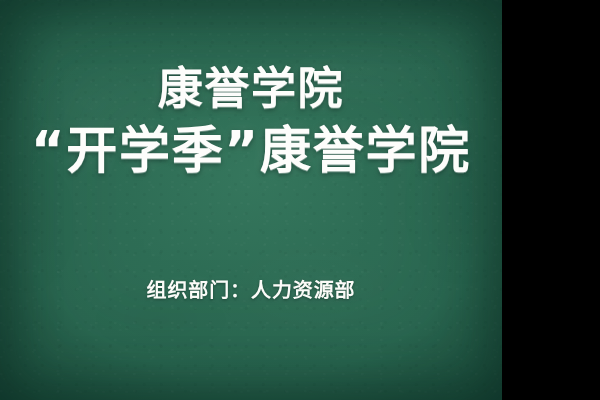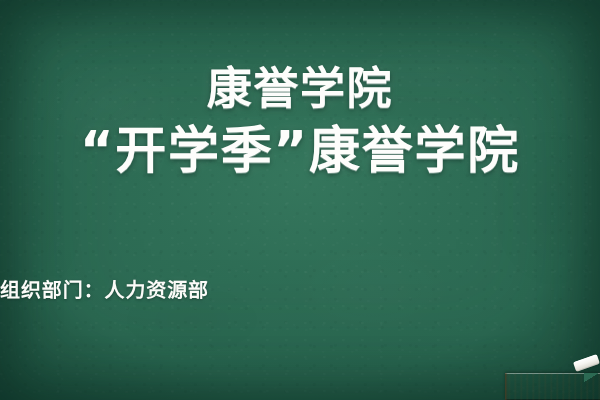--- a/index.html
+++ b/index.html
@@ -4,21 +4,21 @@
 <title>Chalkboard Title Slide</title>
 <style>
   html, body {
     margin: 0;
     padding: 0;
     background: #000;
   }
 
   #slide {
     position: relative;
-    width: 600px;
+    width: 502px;
     height: 400px;
     overflow: hidden;
     font-family: "DejaVu Sans", "Liberation Sans", sans-serif;
     user-select: none;
   }
 
   
   .board-base {
     position: absolute;
     inset: 0;
@@ -107,21 +107,21 @@
   }
 
   .title-line-1 { font-size: 45px; }
   .title-line-2 { font-size: 51px; margin-top: 6px; }
 
   .subtitle {
     position: absolute;
     top: 274px;
     left: 0;
     right: 0;
-    text-align: left;
+    text-align: center;
     color: #fbfbf8;
     font-size: 20px;
     font-weight: 700;
     letter-spacing: 0.045em;
     white-space: nowrap;
     text-shadow:
       0 1px 3px rgba(8,36,28,0.55),
       0 0 9px rgba(255,255,255,0.08);
   }
 

